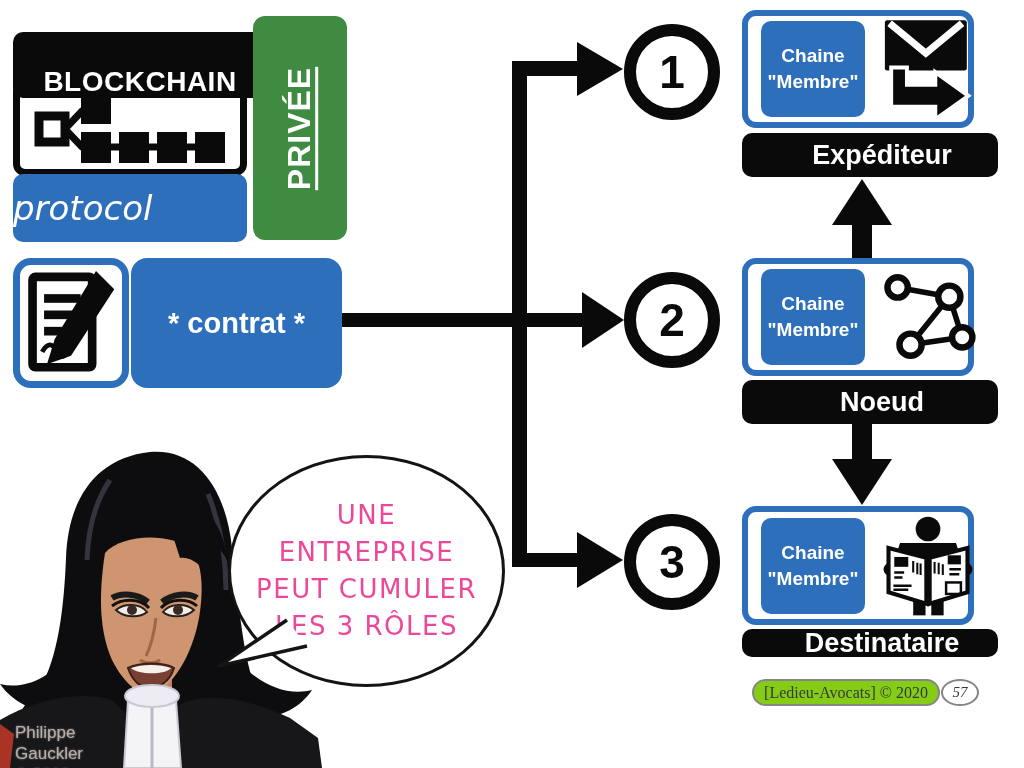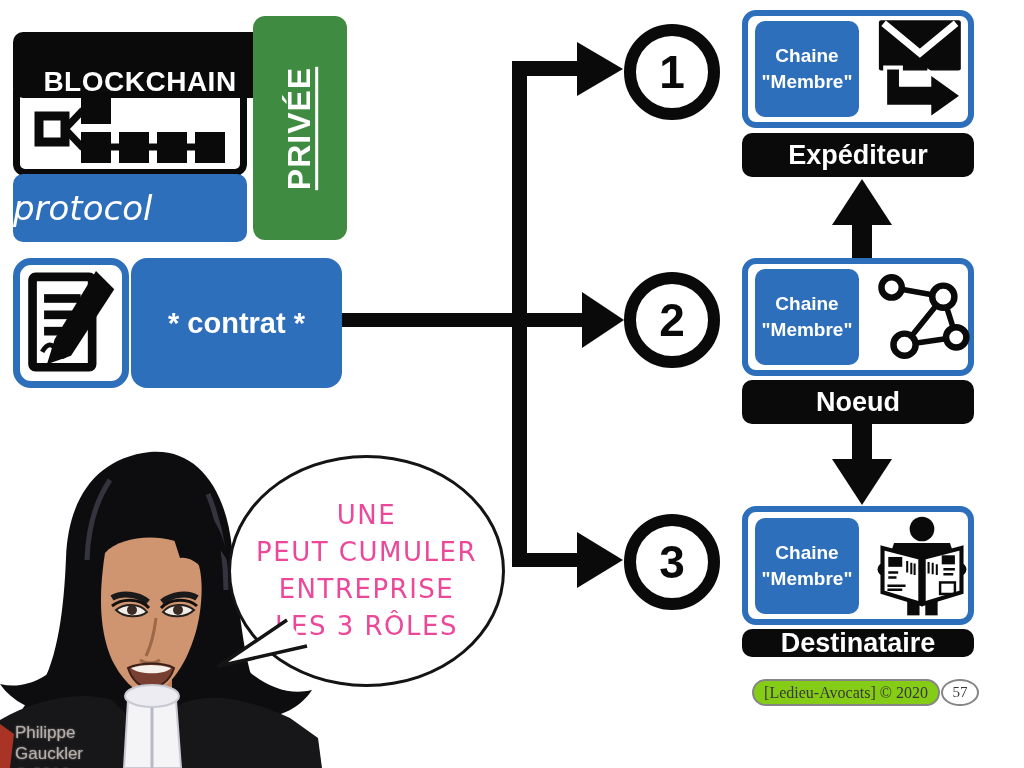--- a/index.html
+++ b/index.html
@@ -48,46 +48,46 @@
   
   .num-circle{
     width:96px;height:96px;box-sizing:border-box;background:#fff;
     border:12px solid #0a0a0a;border-radius:50%;display:flex;align-items:center;
     justify-content:center;font-size:46px;font-weight:bold;color:#0a0a0a;z-index:2;
   }
   
   .member-box{
     left:742px;width:232px;height:118px;background:#fff;box-sizing:border-box;
     border:6px solid #2e6fbc;border-radius:14px;display:flex;align-items:center;
-    padding:5px 7px;gap:12px;z-index:2;
+    padding:5px 13px;gap:12px;z-index:2;
   }
   .member-chip{
     width:104px;height:96px;background:#2e6fbc;border-radius:10px;color:#fff;
     display:flex;flex-direction:column;align-items:center;justify-content:center;
     font-size:19px;font-weight:bold;line-height:26px;flex:none;
   }
   .member-icon{flex:1;display:flex;align-items:center;justify-content:center;}
   .role-box{
     left:742px;width:232px;background:#0a0a0a;color:#fff;border-radius:10px;
     display:flex;align-items:center;justify-content:center;font-size:27px;
-    font-weight:bold;z-index:2;
+    font-weight:bold;z-index:2;padding-left:24px;
   }
   .link-arrow{z-index:1;}
   
   .footer-credit{
     left:752px;top:679px;width:188px;height:27px;box-sizing:border-box;background:#84cc16;
     border:2px solid #868686;border-radius:14px;display:flex;align-items:center;
     justify-content:center;font-family:"Liberation Serif",serif;font-size:16px;
     color:#383838;z-index:4;
   }
   .page-number{
     left:941px;top:679px;width:38px;height:27px;box-sizing:border-box;background:#fff;
     border:2px solid #868686;border-radius:50%;display:flex;align-items:center;
     justify-content:center;font-family:"Liberation Serif",serif;font-size:15px;
-    color:#383838;z-index:4;
+    color:#383838;z-index:4;font-style:italic;
   }
   
   .speech-bubble{
     left:228px;top:455px;width:277px;height:232px;background:#fff;
     border:3px solid #141414;border-radius:50%;box-sizing:border-box;z-index:6;
     display:flex;flex-direction:column;align-items:center;justify-content:center;
     text-align:center;font-family:"DejaVu Sans",sans-serif;font-size:26px;
     color:#ec4899;letter-spacing:1.5px;line-height:37px;
   }
   .bubble-tail{left:195px;top:608px;z-index:7;}
@@ -278,22 +278,22 @@
   <path d="M128,230 C140,224 164,224 174,230 C170,244 158,250 150,250 C140,250 132,242 128,230 Z" fill="#7a3f33" stroke="#3c1f18" stroke-width="2"></path>
   <path d="M131,230 C142,226 160,226 171,230 C166,237 138,237 131,230 Z" fill="#f5f1ea"></path>
 
   <path d="M128,262 C136,250 168,250 176,262 L181,330 L124,330 Z" fill="#f4f4f6" stroke="#c9c9d4" stroke-width="2"></path>
   <path d="M152,264 L152,330" stroke="#b9b9c8" stroke-width="3"></path>
   <ellipse cx="152" cy="258" rx="27" ry="11" fill="#ececf2" stroke="#c9c9d4" stroke-width="2"></ellipse>
 </svg>
 
 <div class="abs speech-bubble">
   <div>UNE</div>
+  <div>ENTREPRISE</div>
   <div>PEUT CUMULER</div>
-  <div>ENTREPRISE</div>
   <div>LES 3 RÔLES</div>
 </div>
 <svg class="abs bubble-tail" width="130" height="70" viewBox="0 0 130 70">
   <path d="M92,12 L24,58 L112,38" fill="#ffffff" stroke="#141414" stroke-width="3.5" stroke-linejoin="round"></path>
 </svg>
 
 <div class="abs artist-credit">
   <div>Philippe</div>
   <div>Gauckler</div>
   <div>© 2016</div>

